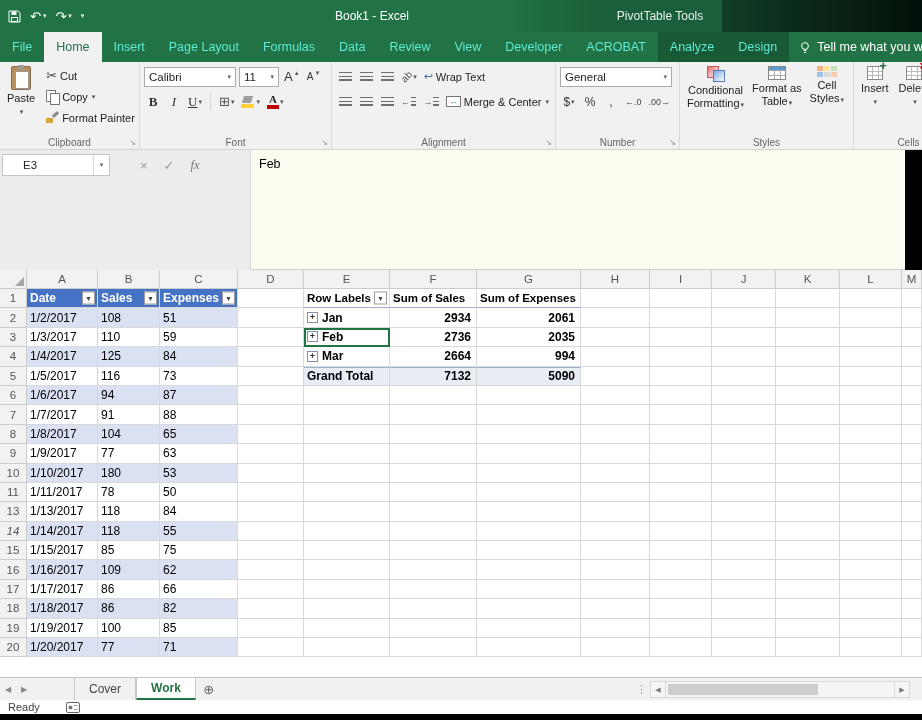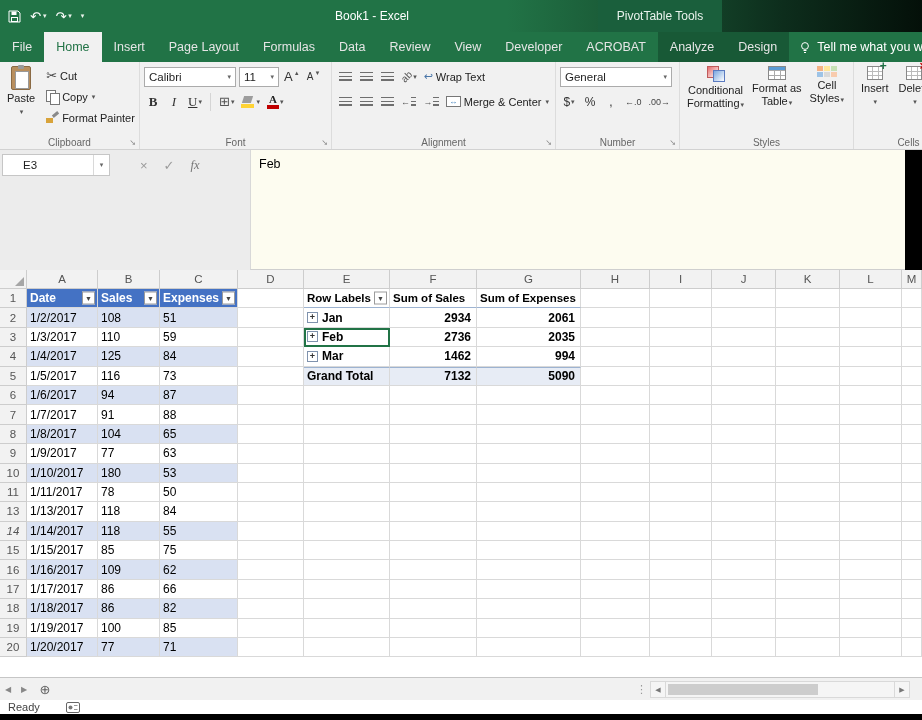--- a/index.html
+++ b/index.html
@@ -13,21 +13,21 @@
   #qat{position:absolute;left:8px;top:0;height:32px;display:flex;align-items:center;gap:9px;color:#fff;}
   .qat-btn{display:flex;align-items:center;gap:2px;font-size:13px;color:#fff;}
   .qat-caret{font-size:7px;color:#eaf3ec;}
   #win-title{position:absolute;left:0;top:0;width:744px;height:32px;line-height:32px;text-align:center;
     color:#fff;font-size:12px;}
   #ctx-block{position:absolute;left:598px;top:0;width:124px;height:32px;background:#1a5f3c;
     display:flex;align-items:center;justify-content:center;color:#e8f2ec;font-size:12px;}
 
   
   #tabrow{position:absolute;left:0;top:32px;width:922px;height:30px;background:#217346;display:flex;align-items:stretch;}
-  .rtab{padding:0 12px;line-height:30px;color:#e5e5e5;font-size:12.5px;white-space:nowrap;}
+  .rtab{padding:0 12px;line-height:30px;color:#5eead4;font-size:12.5px;white-space:nowrap;}
   .rtab.active{background:#f1f1f1;color:#217346;font-weight:400;}
   .rtab.ctx{background:#185936;}
   #tellme{display:flex;align-items:center;gap:6px;color:#fff;font-size:12.5px;margin-left:10px;white-space:nowrap;}
 
   
   #ribbon{position:absolute;left:0;top:62px;width:922px;height:88px;background:#f1f1f1;
     border-bottom:1px solid #d2d2d2;display:flex;overflow:hidden;}
   .group{position:relative;flex:none;height:100%;border-right:1px solid #dcdcdc;padding:3px 4px 15px 4px;}
   .glabel{position:absolute;bottom:1px;left:0;right:0;text-align:center;font-size:10px;color:#666;}
   .launcher{position:absolute;bottom:2px;right:3px;font-size:8px;color:#888;}
@@ -547,21 +547,21 @@
         </div>
         <div class="cell tbl-cell band" style="width: 78px;">
           <span>84</span>
         </div>
         <div class="cell" style="width: 66px;"></div>
         <div class="cell pv-label" style="width: 86px;">
           <div class="expand">+</div>
           <span>Mar</span>
         </div>
         <div class="cell pv-val" style="width: 87px;">
-          <span>1462</span>
+          <span>2664</span>
         </div>
         <div class="cell pv-val" style="width: 104px;">
           <span>994</span>
         </div>
         <div class="cell" style="width: 69px;"></div>
         <div class="cell" style="width: 62px;"></div>
         <div class="cell" style="width: 64px;"></div>
         <div class="cell" style="width: 64px;"></div>
         <div class="cell" style="width: 62px;"></div>
         <div class="cell" style="width: 20px;"></div>
@@ -900,20 +900,24 @@
         <div class="cell" style="width: 64px;"></div>
         <div class="cell" style="width: 64px;"></div>
         <div class="cell" style="width: 62px;"></div>
         <div class="cell" style="width: 20px;"></div>
       </div>
     </div>
 
   <div id="sheetbar">
     <span class="nav">◀</span>
     <span class="nav">▶</span>
+    <div class="sheet-tabs">
+        <div class="stab">Cover</div>
+        <div class="stab active">Work</div>
+      </div>
     <span class="addsheet">⊕</span>
     <span class="splitter">⋮</span>
     <div class="hscroll">
       <span class="hs-btn">◀</span>
       <div class="hs-track">
         <div class="hs-thumb"></div>
       </div>
       <span class="hs-btn">▶</span>
     </div>
   </div>

